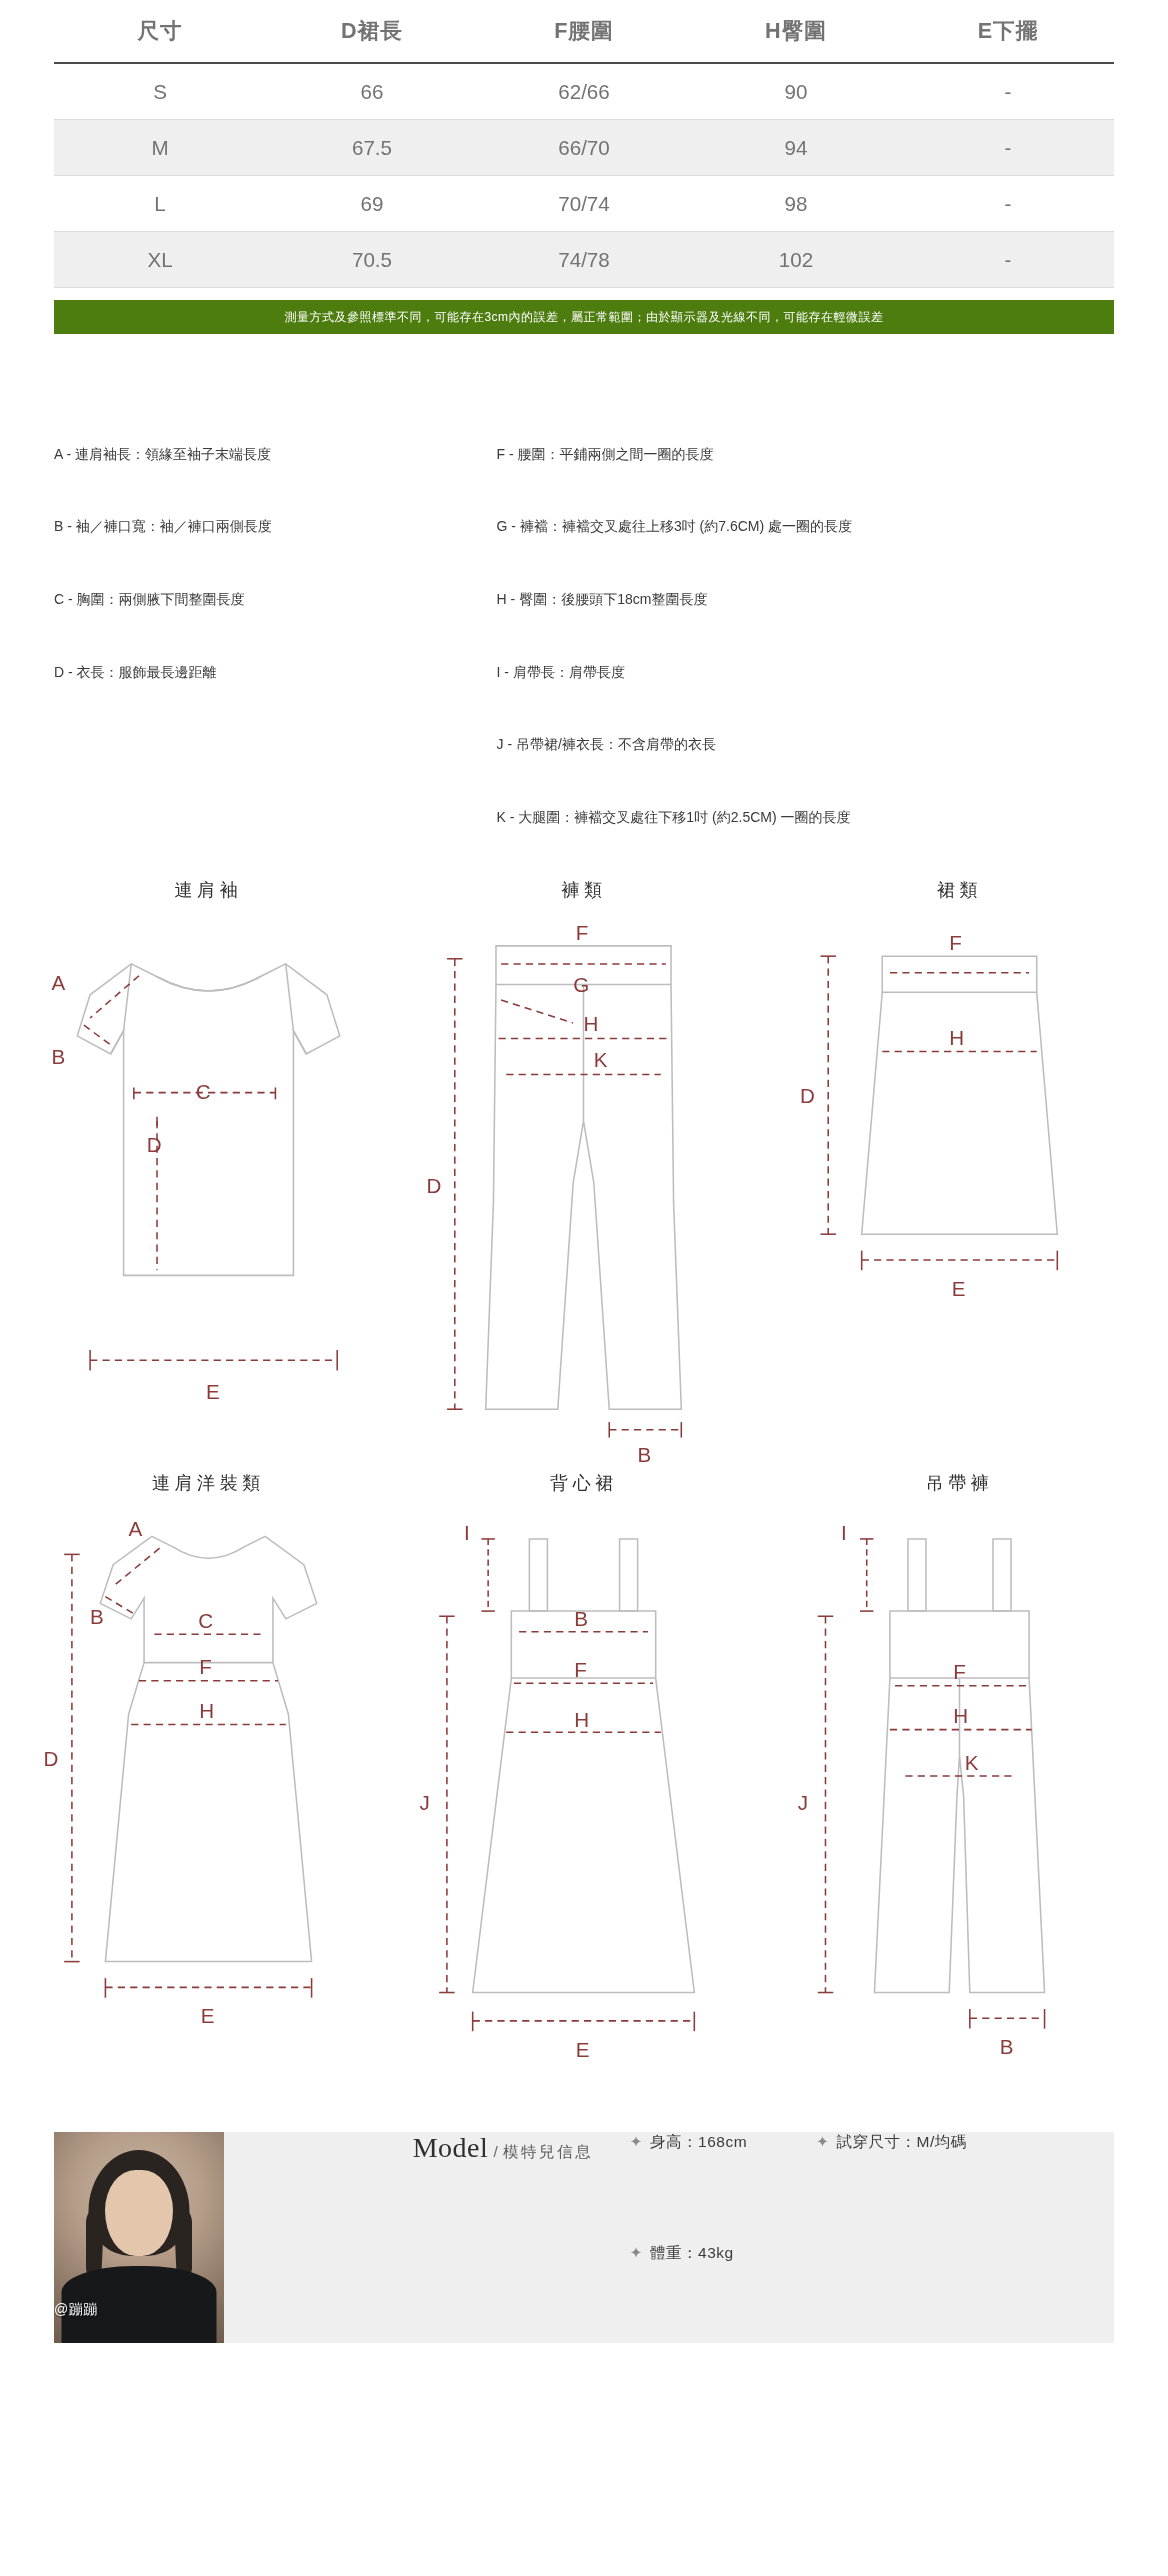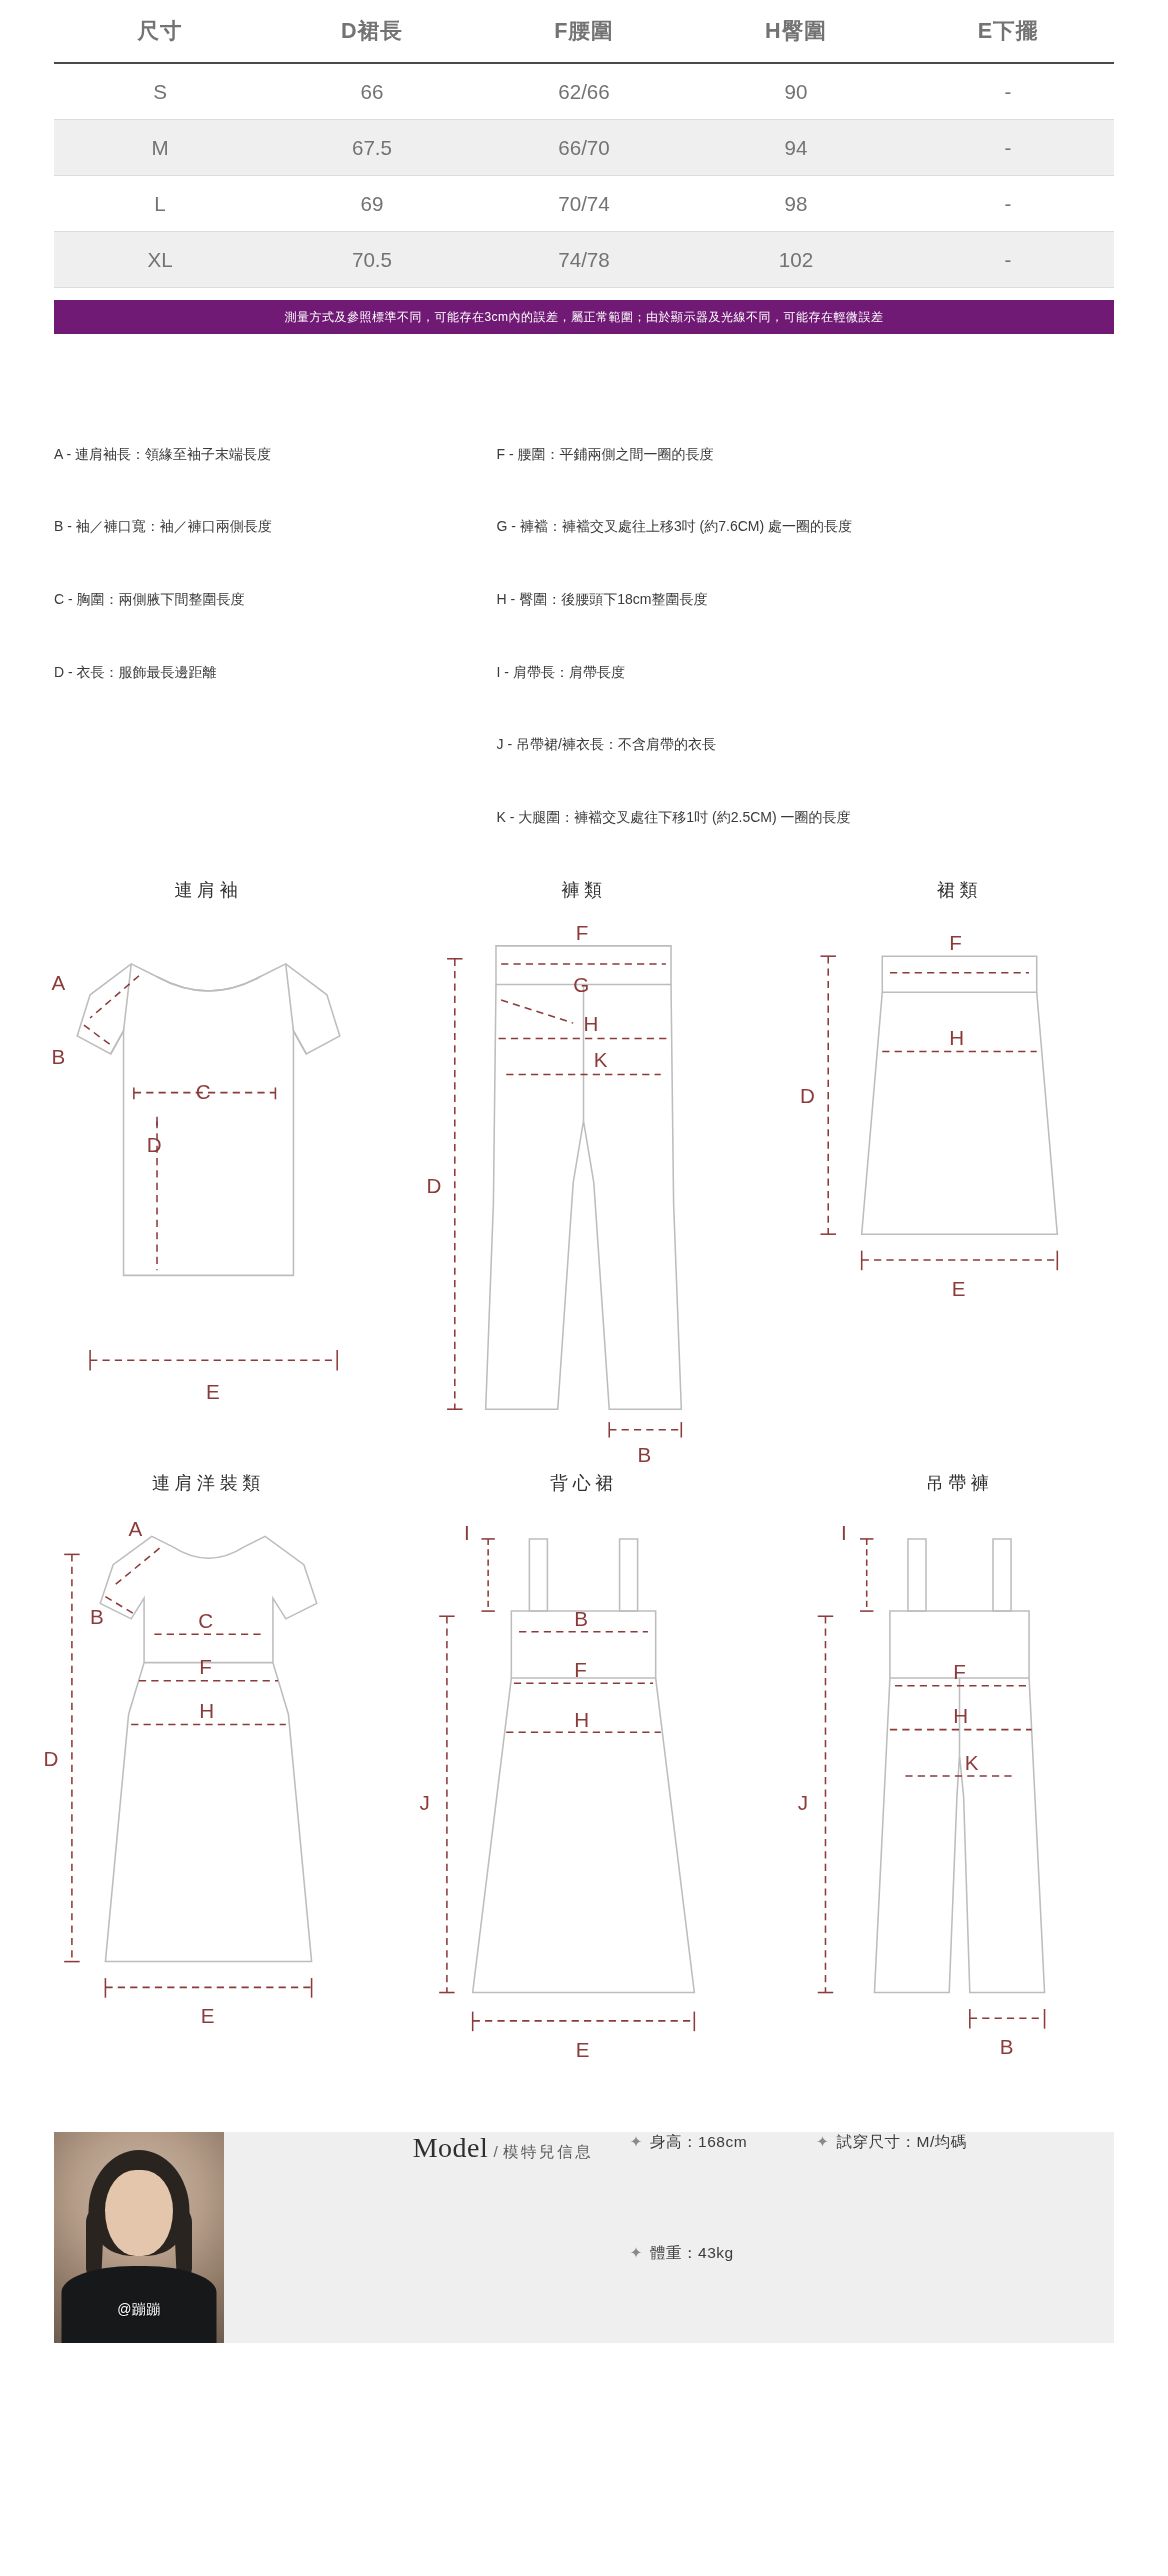--- a/index.html
+++ b/index.html
@@ -80,21 +80,21 @@
   table.size-table tbody tr.alt {
     background: #efefef;
   }
   table.size-table tbody td {
     border-bottom: 0.5px solid #dcdcdc;
   }
 
   
   .note-bar {
     margin: 12.4px 54px 0 54px;
-    background: #701a75;
+    background: #4d7c0f;
     color: #ffffff;
     text-align: center;
     font-size: 12px;
     letter-spacing: 0.5px;
     padding: 8.2px 5.2px;
     line-height: 1.4;
   }
 
   
   .legend {
@@ -185,21 +185,21 @@
     left: 50%;
     bottom: 0;
     width: 155px; height: 77px;
     transform: translateX(-50%);
     background: #17181a;
     border-radius: 46% 46% 0 0 / 34% 34% 0 0;
   }
   .model-photo .handle {
     position: absolute;
     left: 0; right: 0; bottom: 0;
-    text-align: center;
+    text-align: left;
     color: #ffffff;
     font-size: 14px;
     padding-bottom: 24px;
     letter-spacing: 0.5px;
     text-shadow: 0 0.5px 1.5px rgba(0,0,0,.6);
     z-index: 3;
   }
   .model-info {
     flex: 1;
     background: #efefef;

